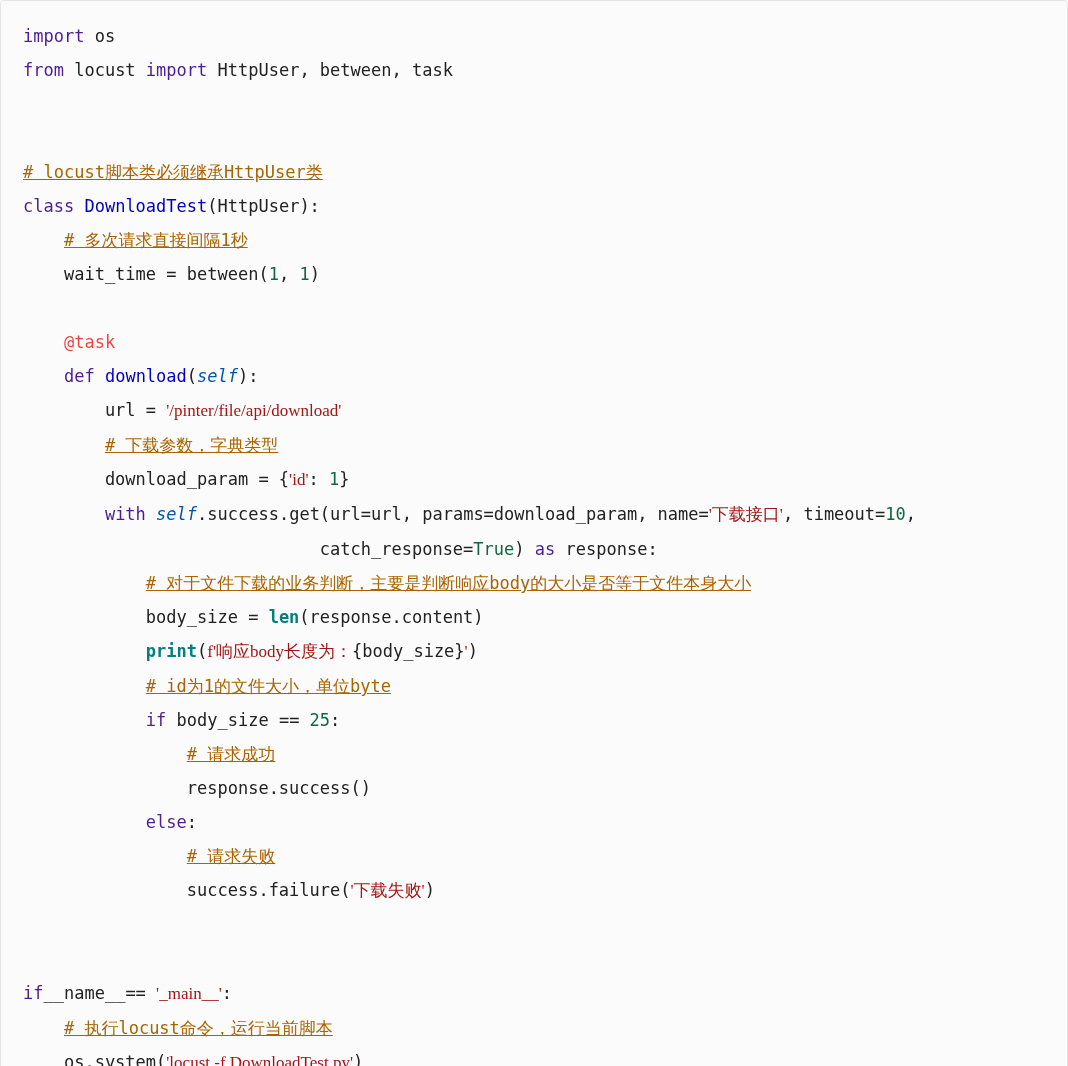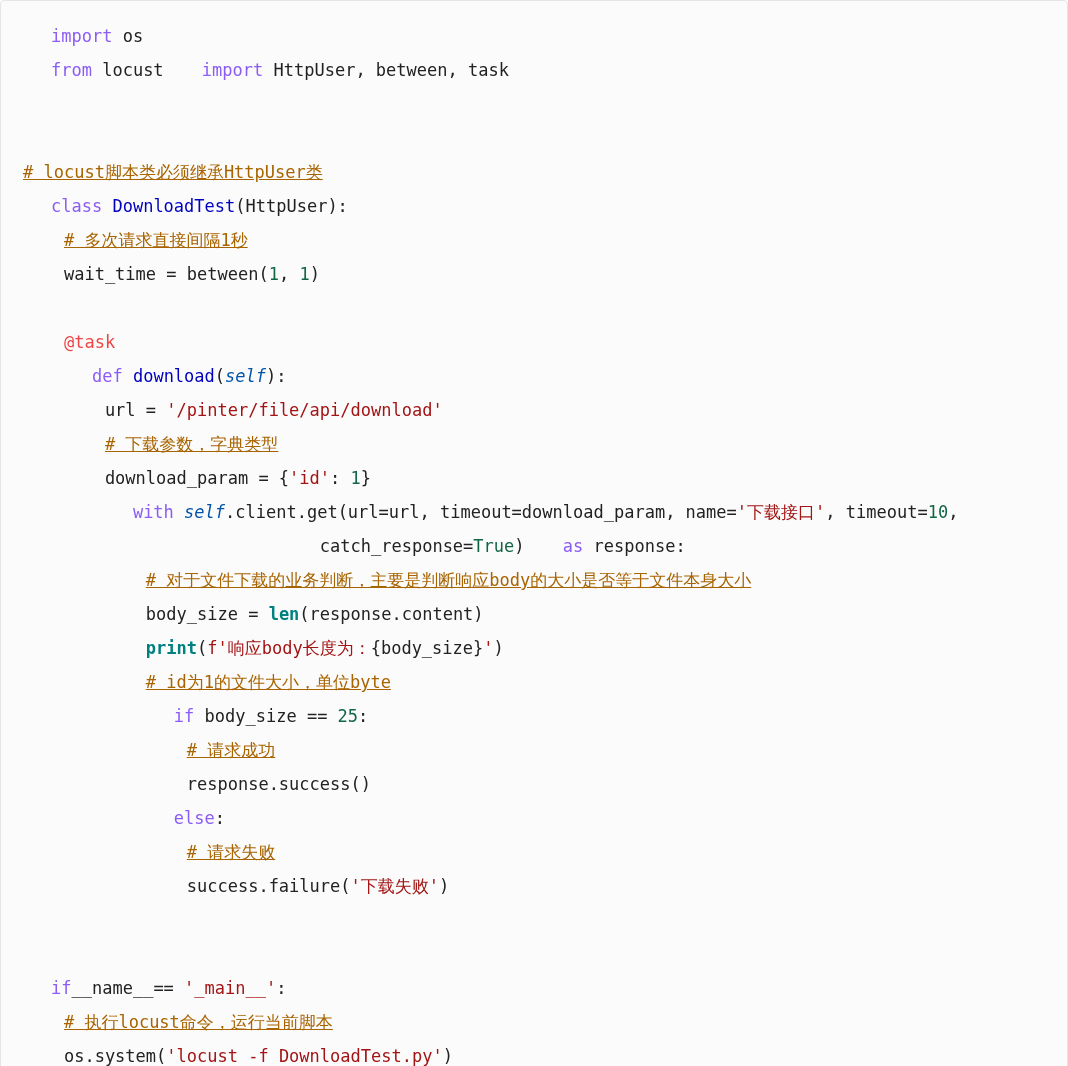--- a/index.html
+++ b/index.html
@@ -14,24 +14,24 @@
     background: #fbfbfb;
     border: 1px solid #e5e5e5;
     border-radius: 4px;
     padding: 18px 22px;
     font-size: 17px;
     line-height: 2.0;
     color: #222;
     white-space: pre;
     overflow: hidden;
   }
-  .kw   { color: #8b5cf6; margin-left: 28px; }        
+  .kw   { color: #4c1d95; }        
   .fn   { color: #0000c0; }        
   .self { color: #0055aa; font-style: italic; }        
-  .str  { color: #a31515; }        
+  .str  { color: #a31515; font-family: Liberation Serif, serif; }        
   .num  { color: #116644; }        
   .com  { color: #a86400; text-decoration: underline; }        
   .dec  { color: #ef4444; }        
   .bi   { color: #008080; font-weight: bold; }        
   .plain{ color: #222; }
 </style>
 </head>
 <body>
 
 <div class="code-container"><span class="kw">import</span><span class="plain"> os</span>
@@ -41,21 +41,21 @@
 <span class="com"># locust脚本类必须继承HttpUser类</span>
 <span class="kw">class</span><span class="plain"> </span><span class="fn">DownloadTest</span><span class="plain">(HttpUser):</span>
 <span class="plain">    </span><span class="com"># 多次请求直接间隔1秒</span>
 <span class="plain">    wait_time = between(</span><span class="num">1</span><span class="plain">, </span><span class="num">1</span><span class="plain">)</span>
 
 <span class="plain">    </span><span class="dec">@task</span>
 <span class="plain">    </span><span class="kw">def</span><span class="plain"> </span><span class="fn">download</span><span class="plain">(</span><span class="self">self</span><span class="plain">):</span>
 <span class="plain">        url = </span><span class="str">'/pinter/file/api/download'</span>
 <span class="plain">        </span><span class="com"># 下载参数，字典类型</span>
 <span class="plain">        download_param = {</span><span class="str">'id'</span><span class="plain">: </span><span class="num">1</span><span class="plain">}</span>
-<span class="plain">        </span><span class="kw">with</span><span class="plain"> </span><span class="self">self</span><span class="plain">.client.get(url=url, timeout=download_param, name=</span><span class="str">'下载接口'</span><span class="plain">, timeout=</span><span class="num">10</span><span class="plain">,</span>
+<span class="plain">        </span><span class="kw">with</span><span class="plain"> </span><span class="self">self</span><span class="plain">.success.get(url=url, params=download_param, name=</span><span class="str">'下载接口'</span><span class="plain">, timeout=</span><span class="num">10</span><span class="plain">,</span>
 <span class="plain">                             catch_response=</span><span class="num">True</span><span class="plain">) </span><span class="kw">as</span><span class="plain"> response:</span>
 <span class="plain">            </span><span class="com"># 对于文件下载的业务判断，主要是判断响应body的大小是否等于文件本身大小</span>
 <span class="plain">            body_size = </span><span class="bi">len</span><span class="plain">(response.content)</span>
 <span class="plain">            </span><span class="bi">print</span><span class="plain">(</span><span class="str">f'响应body长度为：</span><span class="plain">{body_size}</span><span class="str">'</span><span class="plain">)</span>
 <span class="plain">            </span><span class="com"># id为1的文件大小，单位byte</span>
 <span class="plain">            </span><span class="kw">if</span><span class="plain"> body_size == </span><span class="num">25</span><span class="plain">:</span>
 <span class="plain">                </span><span class="com"># 请求成功</span>
 <span class="plain">                response.success()</span>
 <span class="plain">            </span><span class="kw">else</span><span class="plain">:</span>
 <span class="plain">                </span><span class="com"># 请求失败</span>

